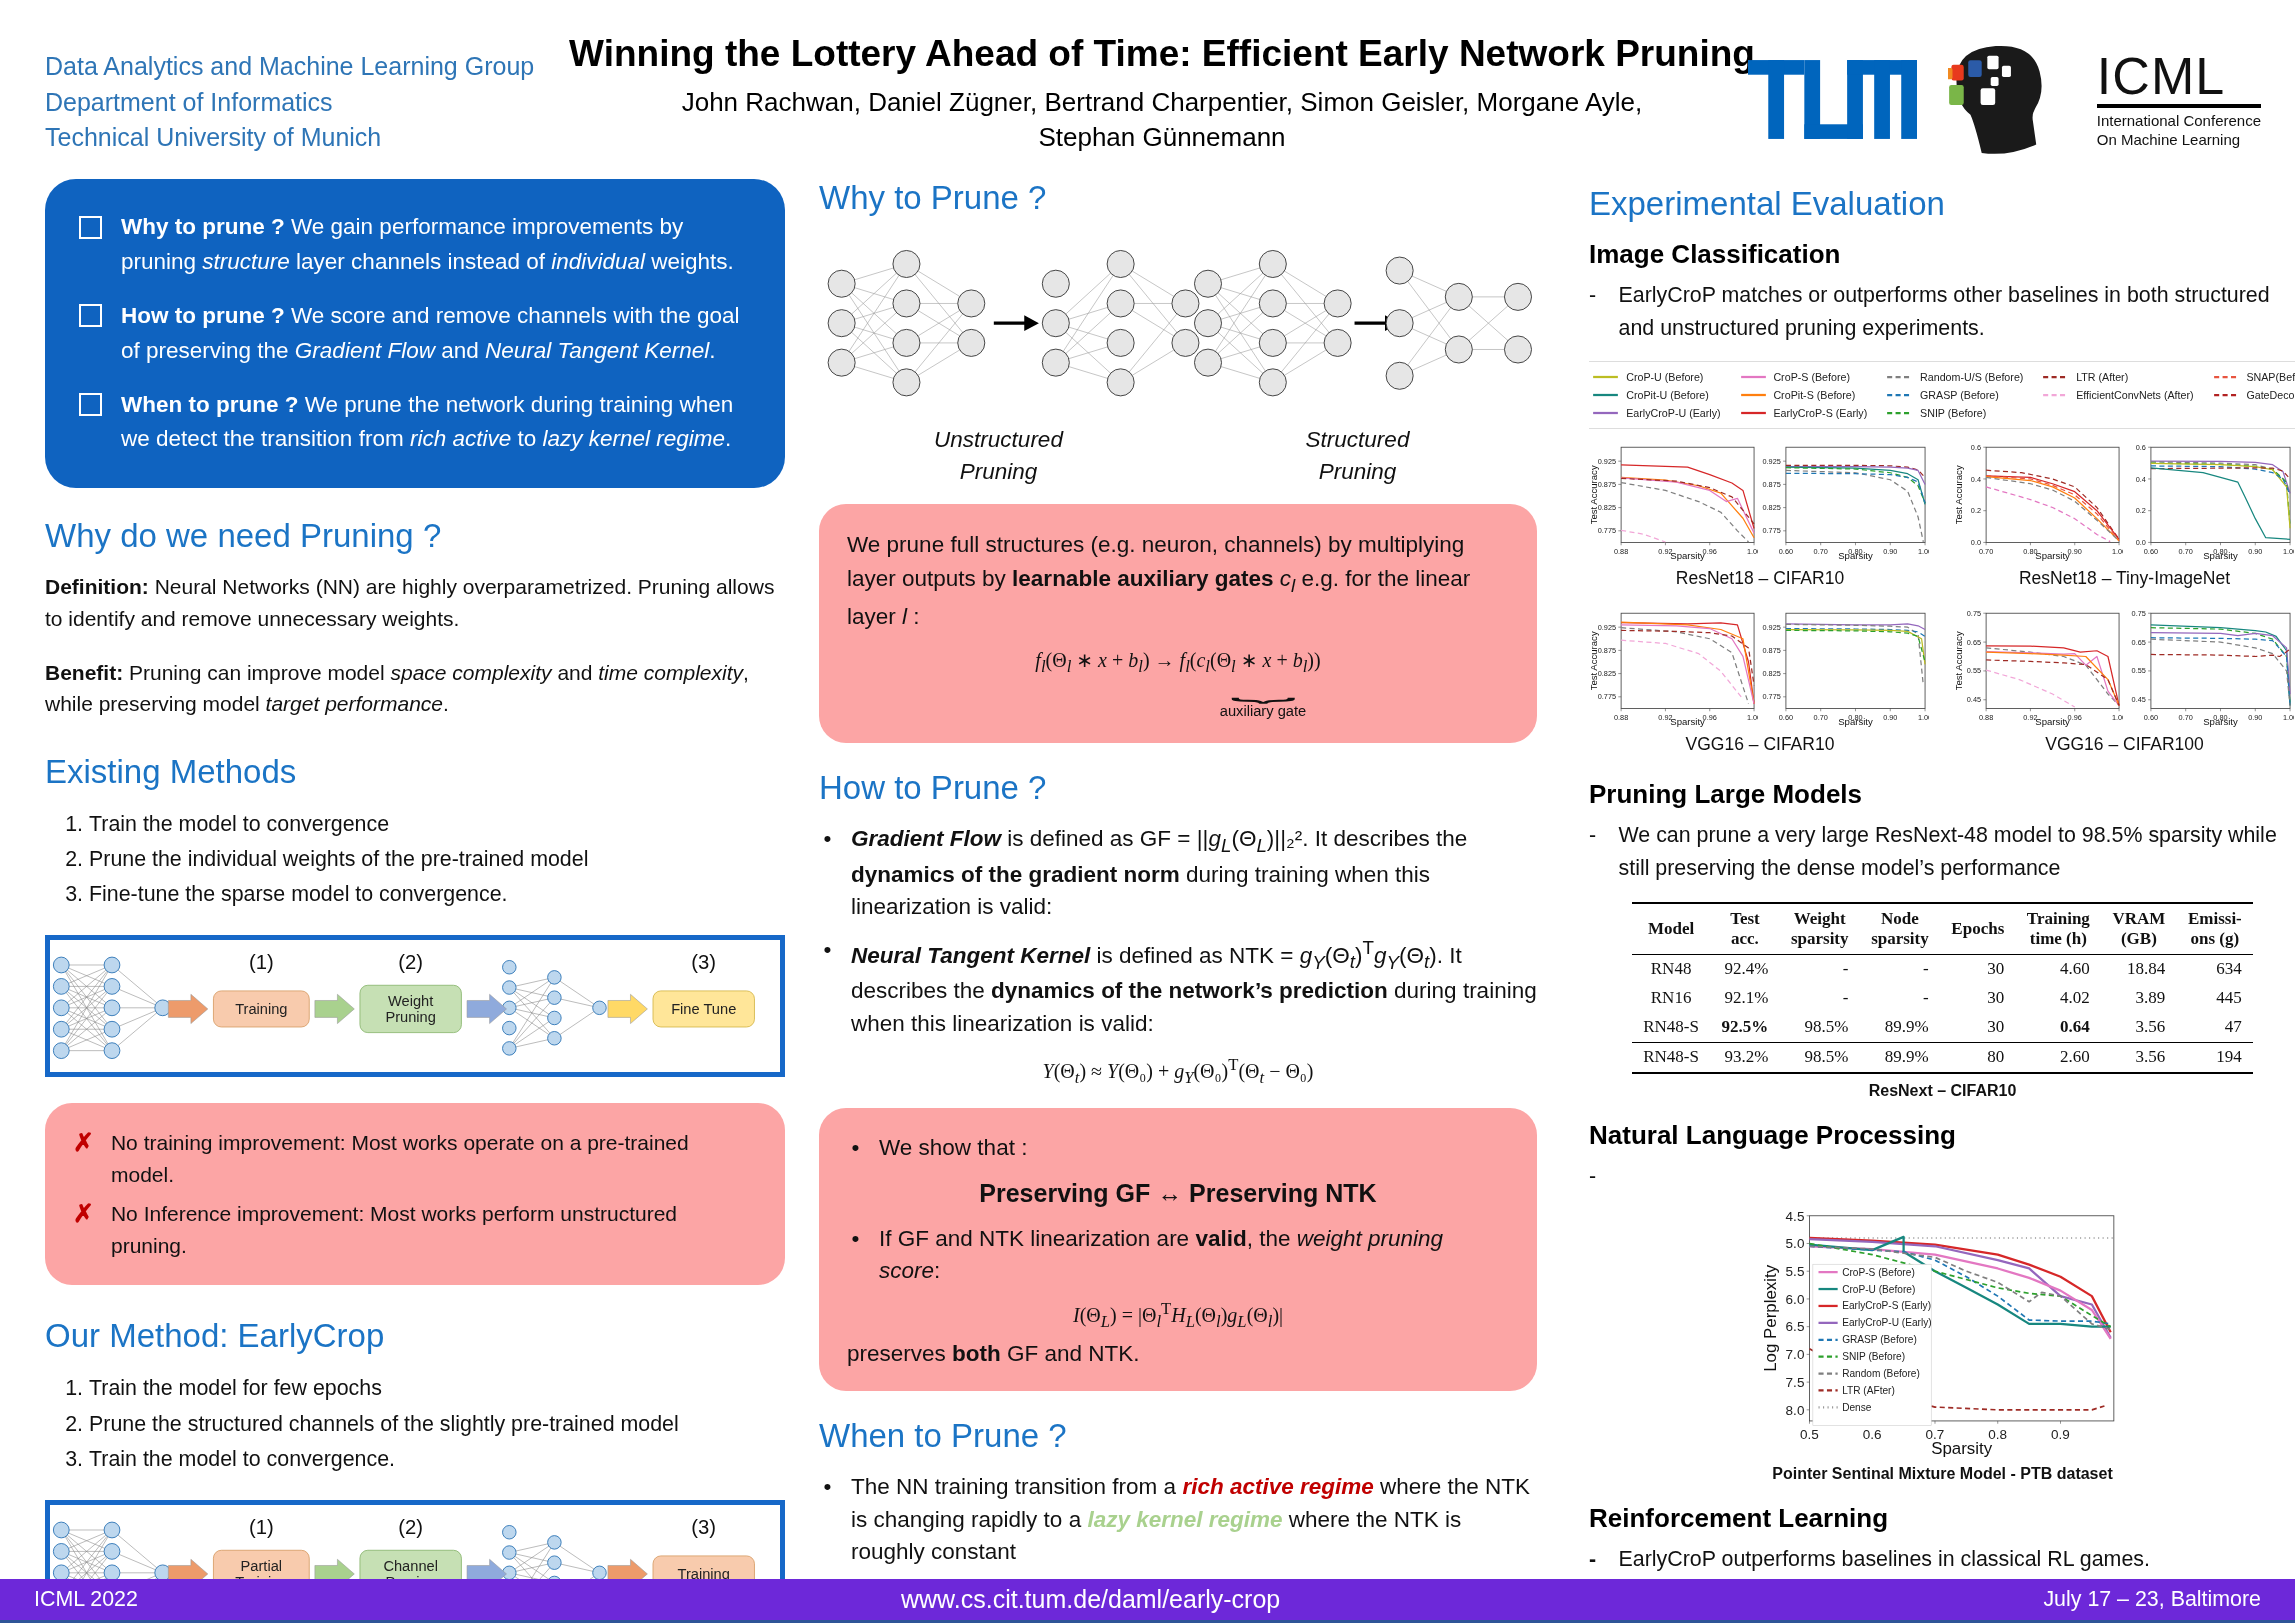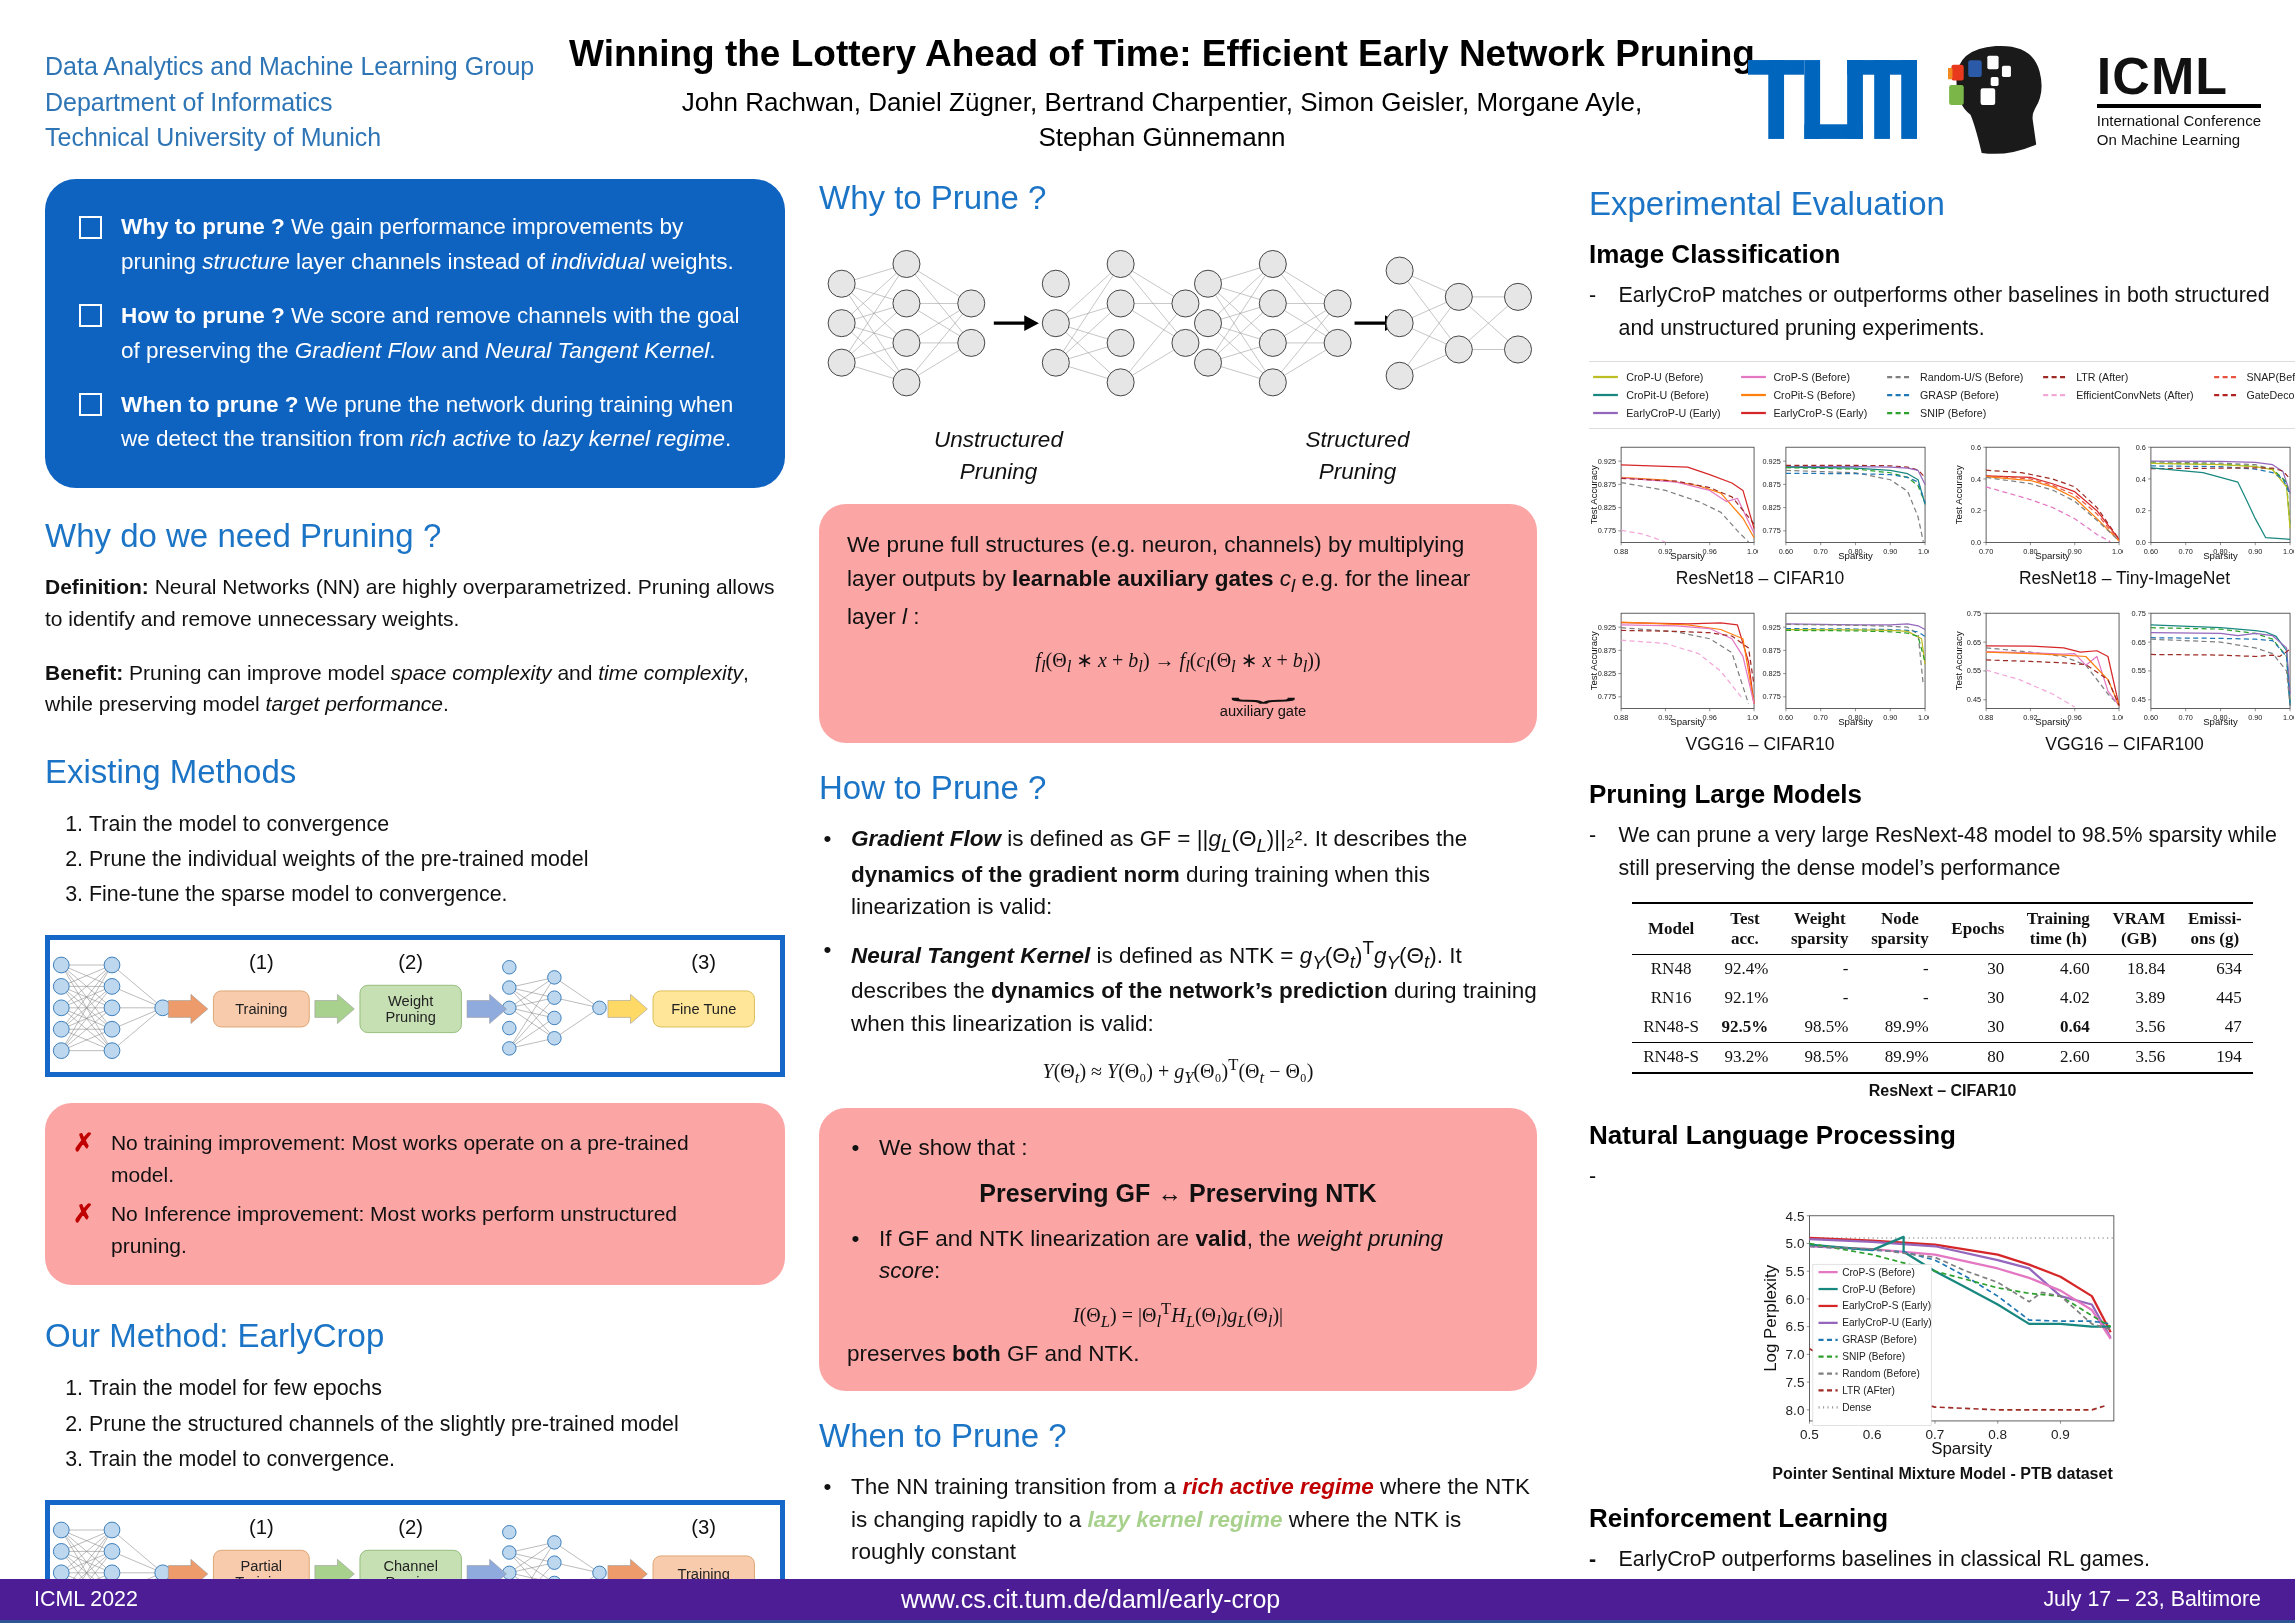--- a/index.html
+++ b/index.html
@@ -5,21 +5,21 @@
   html,body{margin:0;padding:0;background:#fff;}
   #poster{position:relative;width:2295px;height:1624px;background:#fff;
     font-family:"Liberation Sans",sans-serif;color:#111;overflow:hidden;}
   
   #hdr{position:absolute;left:0;top:16px;width:100%;height:169px;}
   .affil{position:absolute;left:45px;top:33px;font-size:25px;line-height:1.42;color:#2E75B6;}
   .titleblock{position:absolute;left:556px;top:17px;width:1212px;text-align:center;}
   .title{font-size:37px;font-weight:bold;color:#000;}
   .authors{font-size:26px;margin-top:10px;line-height:1.35;color:#000;}
   .logos{position:absolute;right:34px;top:27px;display:flex;align-items:center;gap:31px;}
-  .icmlword{font-size:52px;font-weight:bold;letter-spacing:1.1px;border-bottom:4px solid #000;line-height:1.05;}
+  .icmlword{font-size:52px;font-weight:normal;letter-spacing:1.1px;border-bottom:4px solid #000;line-height:1.05;}
   .icmlsub{font-size:15px;line-height:1.25;margin-top:4.5px;}
   
   #col-left{position:absolute;left:45px;top:179px;width:740px;}
   #col-mid{position:absolute;left:819px;top:179px;width:718px;}
   #col-right{position:absolute;left:1589px;top:185px;width:707px;}
   h2{font-size:33px;font-weight:400;color:#1B74C5;margin:0 0 16px 0;}
   h3{font-size:26px;font-weight:bold;color:#000;margin:0 0 9px 0;}
   .bluebox{background:#0F63C0;border-radius:31px;padding:31px 34px;color:#fff;}
   .bluebox .bb-item{display:flex;gap:19px;font-size:22.5px;line-height:1.55;margin-bottom:19px;}
   .bluebox .bb-item:last-child{margin-bottom:0;}
@@ -56,21 +56,21 @@
   table.res{border-collapse:collapse;font-family:"Liberation Serif",serif;font-size:17px;
     margin:10px auto 4.5px auto;border-top:2.3px solid #000;border-bottom:2.3px solid #000;}
   table.res th{font-weight:bold;padding:5.6px 11.3px;border-bottom:1.7px solid #000;line-height:1.15;}
   table.res td{padding:4.5px 11.3px;text-align:right;}
   table.res td:first-child{text-align:center;}
   table.res tr.sep td{border-top:1.7px solid #000;}
   .smallcap{text-align:center;font-size:16px;margin:8px 0 20px 0;font-weight:bold;}
   .rl-legend{display:flex;gap:26px;border:1.1px solid #ccc;box-shadow:0 1.1px 2.3px #ddd;
     padding:6.8px 13.5px;font-size:14.7px;align-items:center;margin:3.4px 0 13.5px 0;width:fit-content;}
   .rl-legend .lg-item{font-size:14.7px;}
-  footer{position:absolute;left:0;bottom:0;width:100%;height:45px;background:#4c1d95;color:#fff;}
+  footer{position:absolute;left:0;bottom:0;width:100%;height:45px;background:#6d28d9;color:#fff;}
   footer .f-in{display:flex;justify-content:space-between;align-items:center;height:41px;padding:0 34px;font-size:21.4px;}
   footer .f-strip{height:4.5px;background:#2F5597;}
 </style>
 </head>
 <body>
 
 <div id="poster">
 
   <div id="hdr">
     <div class="affil">

